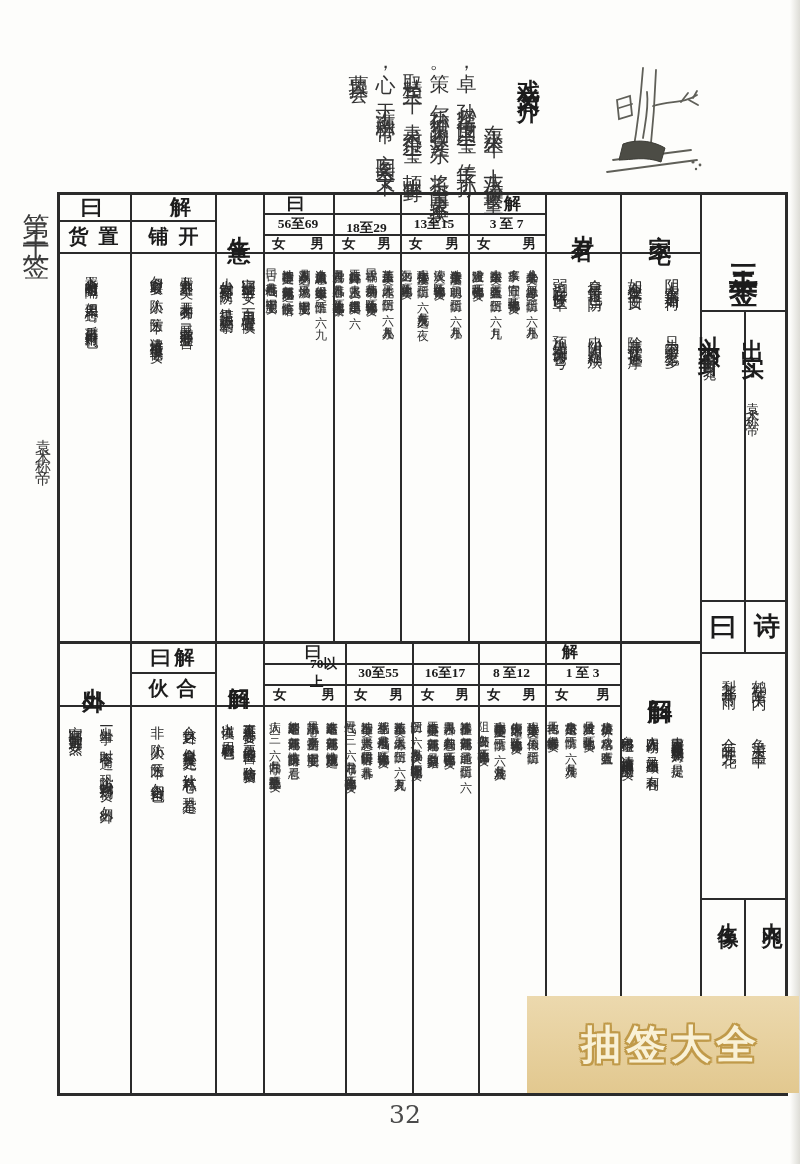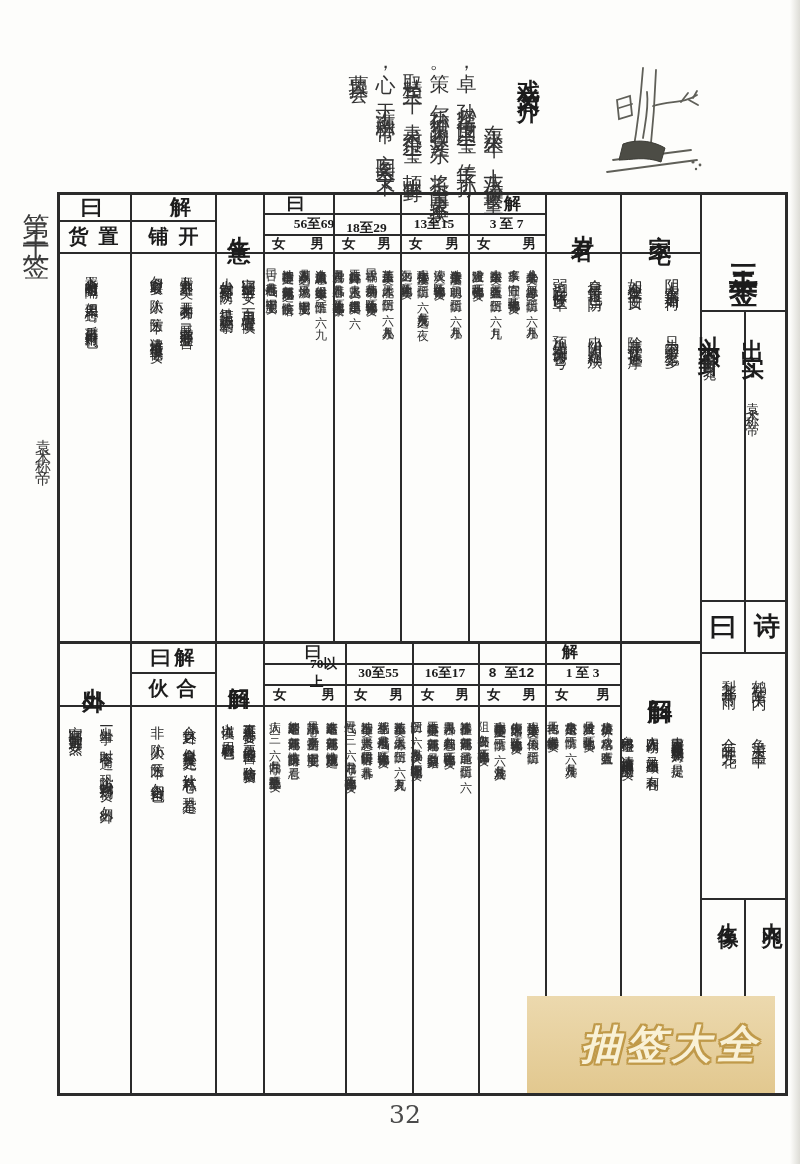--- a/index.html
+++ b/index.html
@@ -9,23 +9,23 @@
           background:linear-gradient(to left,#dddcd6,#fdfdfb);}
   .ln{position:absolute;background:#2b2b2b;}
   .cell{position:absolute;box-sizing:border-box;}
   .v{writing-mode:vertical-rl;text-orientation:upright;white-space:pre-line;}
   .fill{width:100%;height:100%;}
   .flexc{display:flex;align-items:center;justify-content:center;}
   .hspread{display:flex;justify-content:space-between;align-items:center;font-weight:bold;color:#1c1c1c;}
   .hcenter{display:flex;justify-content:center;align-items:center;font-weight:bold;color:#1c1c1c;}
   .bold{font-weight:bold;color:#1c1c1c;}
   .body-s{font-size:12px;line-height:16.5px;letter-spacing:0.5px;color:#333;}
-  .banner{position:absolute;left:527px;top:996px;width:248px;height:97px;z-index:9;
+  .banner{position:absolute;left:527px;top:996px;width:272px;height:97px;z-index:9;
           background:linear-gradient(#ecd9ae,#e2c88f);display:flex;align-items:center;
-          box-sizing:border-box;padding-left:54px;font-style:italic;}
+          box-sizing:border-box;padding-left:54px;}
   .banner span{font-size:40px;font-weight:bold;letter-spacing:5px;color:#f9f1d6;
     text-shadow:-2px 0 #c09a4a,2px 0 #c09a4a,0 -2px #c09a4a,0 2px #c09a4a,
                 -2px -2px #c09a4a,2px 2px #c09a4a,-2px 2px #c09a4a,2px -2px #c09a4a;}
   .pagenum{position:absolute;left:375px;top:1100px;width:60px;text-align:center;
            font-size:25px;color:#4a4a4a;font-family:"DejaVu Serif",serif;}
 </style>
 </head>
 <body>
 
 <div class="page">
@@ -108,21 +108,21 @@
   </div>
   <div class="cell" style="left:217px;top:255px;width:44px;height:384px;padding:12px 2px 0 0;">
     <div class="v fill" style="font-size:14px;line-height:22px;letter-spacing:2px;">守旧经营可平安　百事用心宜谨慎
 小人劫财要提防　结果只能小利攀</div>
   </div>
 
   <div class="cell hspread" style="left:263px;top:193px;width:282px;height:20px;padding:0 24px;font-size:17px;">
     <span>曰</span>
     <span>解</span>
   </div>
-  <div class="cell hcenter" style="left:263px;top:214px;width:70px;height:20px;font-size:13.5px;margin-left:16px;">56至69</div>
+  <div class="cell hcenter" style="left:263px;top:214px;width:70px;height:20px;font-size:13.5px;">56至69</div>
   <div class="cell hcenter" style="left:333px;top:214px;width:67px;height:28px;font-size:13.5px;">18至29</div>
   <div class="cell hcenter" style="left:400px;top:214px;width:68px;height:20px;font-size:13.5px;">13至15</div>
   <div class="cell hcenter" style="left:468px;top:214px;width:77px;height:20px;font-size:13.5px;">3 至 7</div>
 
   <div class="cell hspread" style="left:263px;top:236px;width:70px;height:16px;padding:0 9px;font-size:13.5px;">
     <span>女</span>
     <span>男</span>
   </div>
   <div class="cell hspread" style="left:333px;top:236px;width:67px;height:16px;padding:0 9px;font-size:13.5px;">
     <span>女</span>
@@ -201,21 +201,21 @@
 出入谨慎　用心窍取利也</div>
   </div>
 
   <div class="cell hspread" style="left:263px;top:643px;width:357px;height:18px;padding:0 42px;font-size:16px;">
     <span>曰</span>
     <span>解</span>
   </div>
   <div class="cell hcenter" style="left:263px;top:663px;width:84px;height:19px;font-size:13.5px;padding-left:47px;">70以上</div>
   <div class="cell hcenter" style="left:345px;top:663px;width:67px;height:19px;font-size:13.5px;">30至55</div>
   <div class="cell hcenter" style="left:412px;top:663px;width:66px;height:19px;font-size:13.5px;">16至17</div>
-  <div class="cell hcenter" style="left:478px;top:663px;width:67px;height:19px;font-size:13.5px;font-family:Liberation Mono, monospace;">8 至12</div>
+  <div class="cell hcenter" style="left:478px;top:663px;width:67px;height:19px;font-size:13.5px;">8 至12</div>
   <div class="cell hcenter" style="left:545px;top:663px;width:75px;height:19px;font-size:13.5px;">1 至 3</div>
 
   <div class="cell hspread" style="left:263px;top:686px;width:82px;height:17px;padding:0 10px;font-size:13.5px;">
     <span>女</span>
     <span>男</span>
   </div>
   <div class="cell hspread" style="left:345px;top:686px;width:67px;height:17px;padding:0 9px;font-size:13.5px;">
     <span>女</span>
     <span>男</span>
   </div>

